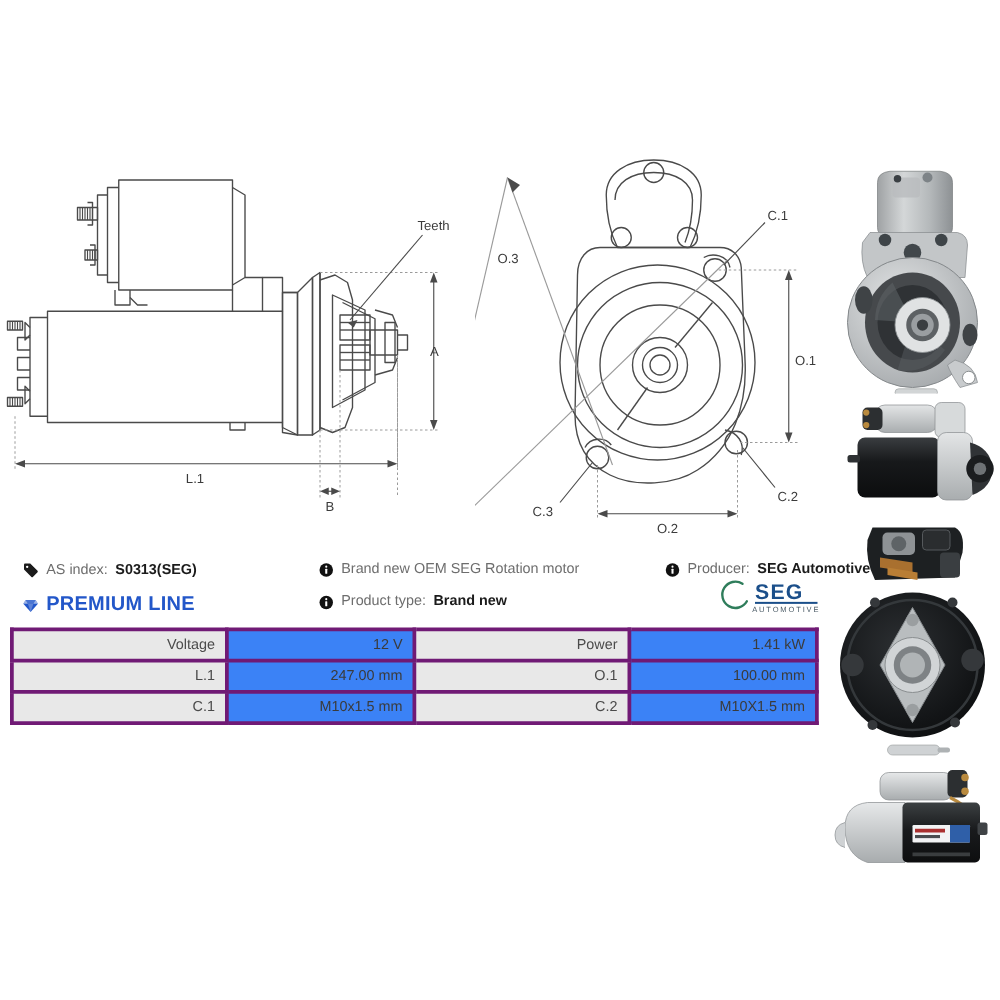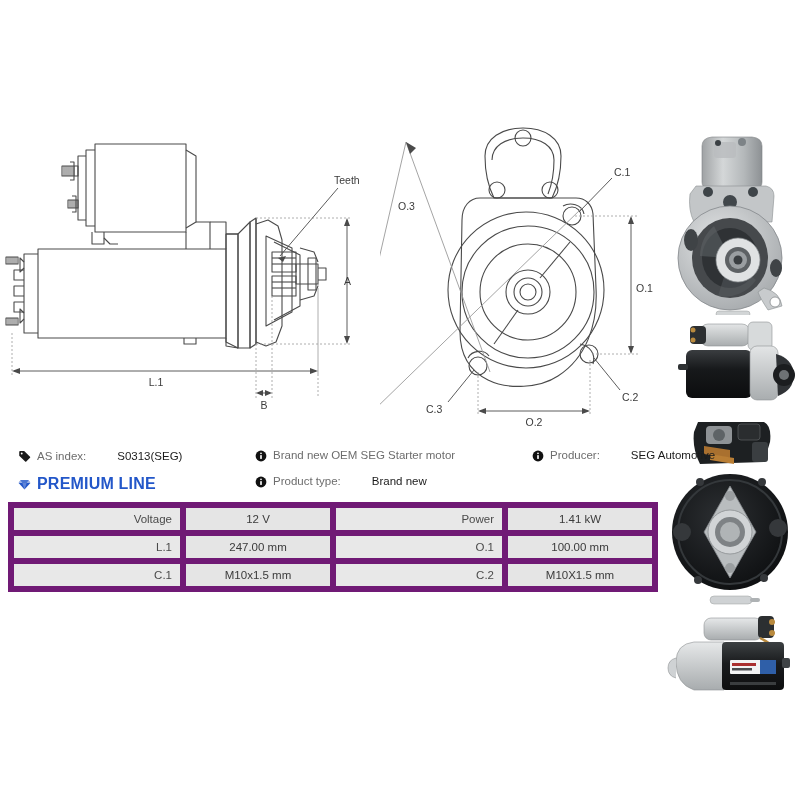--- a/index.html
+++ b/index.html
@@ -54,21 +54,21 @@
     position: absolute;
     display: flex;
     align-items: center;
     gap: 6px;
     font-size: 11.5px;
     color: #6d6d6d;
     white-space: nowrap;
     line-height: 1;
   }
   .info-item .lbl { color: #6d6d6d; }
-  .info-item .val { color: #1b1b1b; font-weight: normal; margin-left: 25px; }
+  .info-item .val { color: #1b1b1b; font-weight: bold; }
   #info-asindex   { left: 18px;  top: 7px;  }
   #info-premium   { left: 18px;  top: 33px; }
   #info-brandnew  { left: 255px; top: 7px;  }
   #info-producttype { left: 255px; top: 33px; }
   #info-producer  { left: 532px; top: 7px;  }
 
   #info-premium .premium-text {
     color: #2357c9;
     font-weight: bold;
     font-size: 16px;
@@ -86,34 +86,34 @@
   
   #spec-table {
     position: absolute;
     left: 8px; top: 502px;
     width: 644px;
     border-collapse: collapse;
     table-layout: fixed;
     font-size: 11.5px;
   }
   #spec-table td {
-    border: 6px solid #701a75;
+    border: 3px solid #701a75;
     padding: 5px 8px;
     height: 24px;
     vertical-align: middle;
     color: #3b3b3b;
   }
   #spec-table td.k {
     background: #e8e8e8;
     text-align: right;
     color: #4a4a4a;
   }
   #spec-table td.v {
-    background: #e5e5e5;
-    text-align: center;
+    background: #3b82f6;
+    text-align: right;
     color: #3b3b3b;
   }
   #spec-table col.c1 { width: 172px; }
   #spec-table col.c2 { width: 150px; }
   #spec-table col.c3 { width: 172px; }
   #spec-table col.c4 { width: 150px; }
 </style>
 </head>
 <body>
 
@@ -505,21 +505,21 @@
     </div>
 
     <div class="info-item" id="info-brandnew">
       <span class="ico">
         <svg width="12" height="12" viewBox="0 0 16 16">
           <circle cx="8" cy="8" r="7.2" fill="#111111"></circle>
           <circle cx="8" cy="4.4" r="1.15" fill="#ffffff"></circle>
           <rect x="6.9" y="6.6" width="2.2" height="5.4" rx="0.6" fill="#ffffff"></rect>
         </svg>
       </span>
-      <span class="lbl">Brand new OEM SEG Starter motor</span>
+      <span class="lbl">Brand new OEM SEG Rotation motor</span>
     </div>
 
     <div class="info-item" id="info-producttype">
       <span class="ico">
         <svg width="12" height="12" viewBox="0 0 16 16">
           <circle cx="8" cy="8" r="7.2" fill="#111111"></circle>
           <circle cx="8" cy="4.4" r="1.15" fill="#ffffff"></circle>
           <rect x="6.9" y="6.6" width="2.2" height="5.4" rx="0.6" fill="#ffffff"></rect>
         </svg>
       </span>
@@ -533,20 +533,28 @@
           <circle cx="8" cy="8" r="7.2" fill="#111111"></circle>
           <circle cx="8" cy="4.4" r="1.15" fill="#ffffff"></circle>
           <rect x="6.9" y="6.6" width="2.2" height="5.4" rx="0.6" fill="#ffffff"></rect>
         </svg>
       </span>
       <span class="lbl">Producer:</span>
       <span class="val">SEG Automotive</span>
     </div>
   </div>
 
+  <div id="seg-logo">
+    <svg width="86" height="30" viewBox="0 0 86 30">
+      <path d="M22 6 A10.5 10.5 0 1 0 25.5 20" fill="none" stroke="#2f7d5b" stroke-width="1.9" stroke-linecap="round"></path>
+      <text x="32" y="18" font-family="'Liberation Sans',sans-serif" font-size="17" font-weight="bold" letter-spacing="1" fill="#1b4f8a">SEG</text>
+      <rect x="32" y="20.5" width="50" height="1.6" fill="#1b4f8a"></rect>
+      <text x="57" y="28.5" font-family="'Liberation Sans',sans-serif" font-size="6" letter-spacing="1.5" text-anchor="middle" fill="#4b5b66">AUTOMOTIVE</text>
+    </svg>
+  </div>
 
   <table id="spec-table">
     <colgroup>
       <col class="c1">
         <col class="c2">
         <col class="c3">
         <col class="c4">
     </colgroup>
     <tbody>
       <tr>

